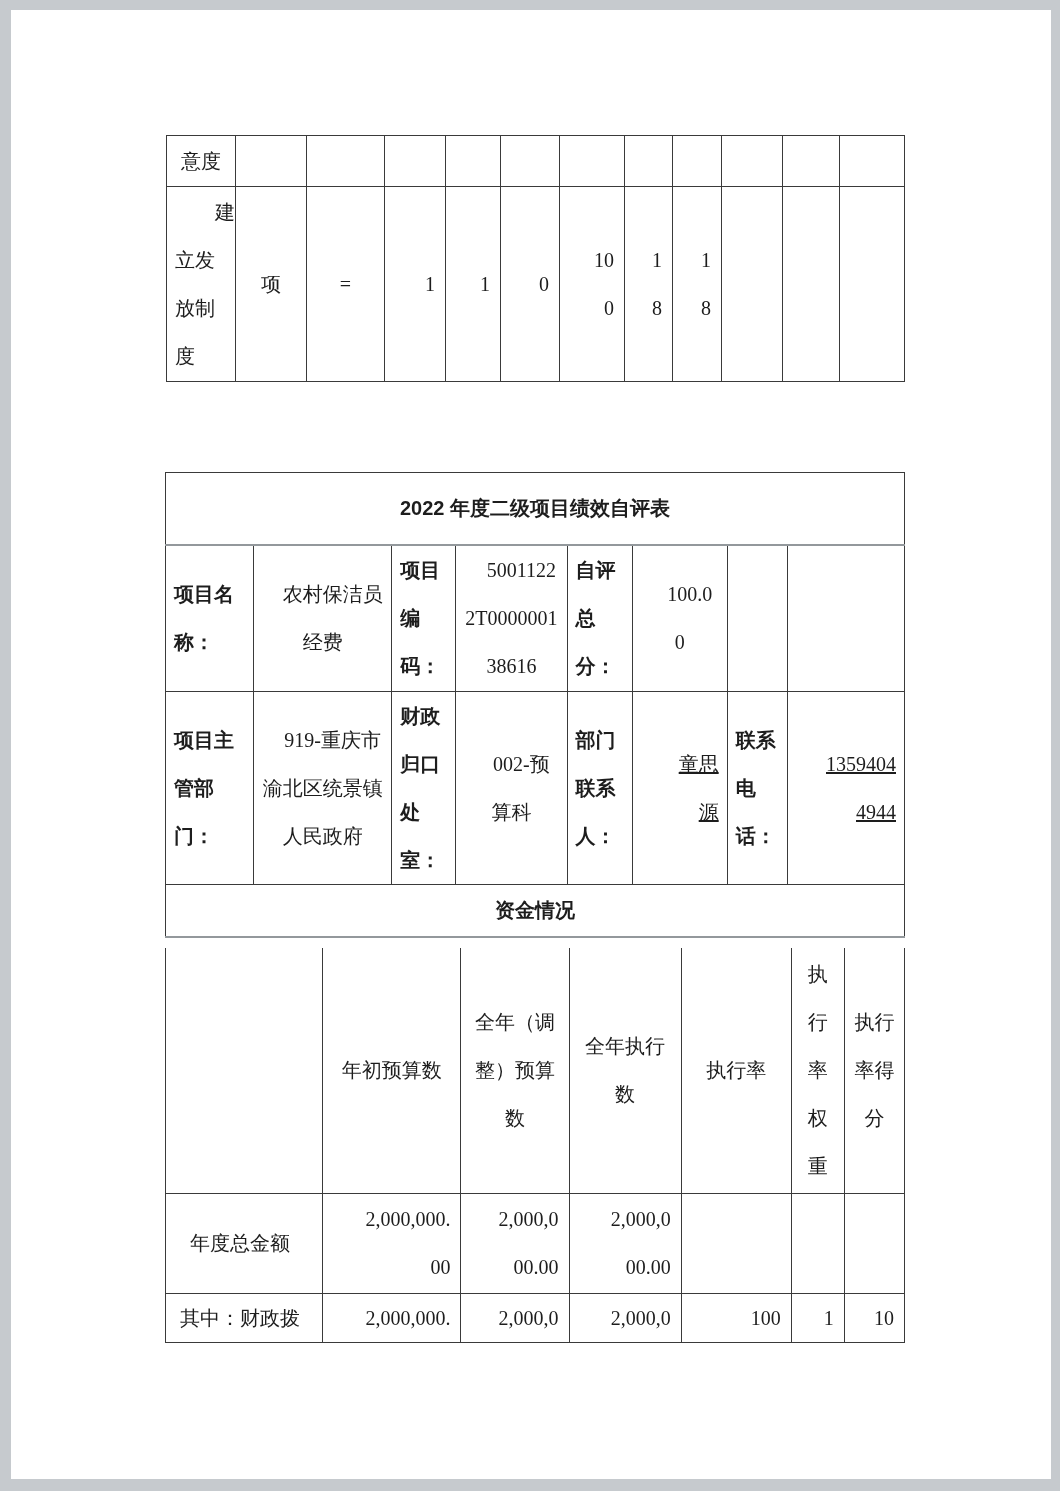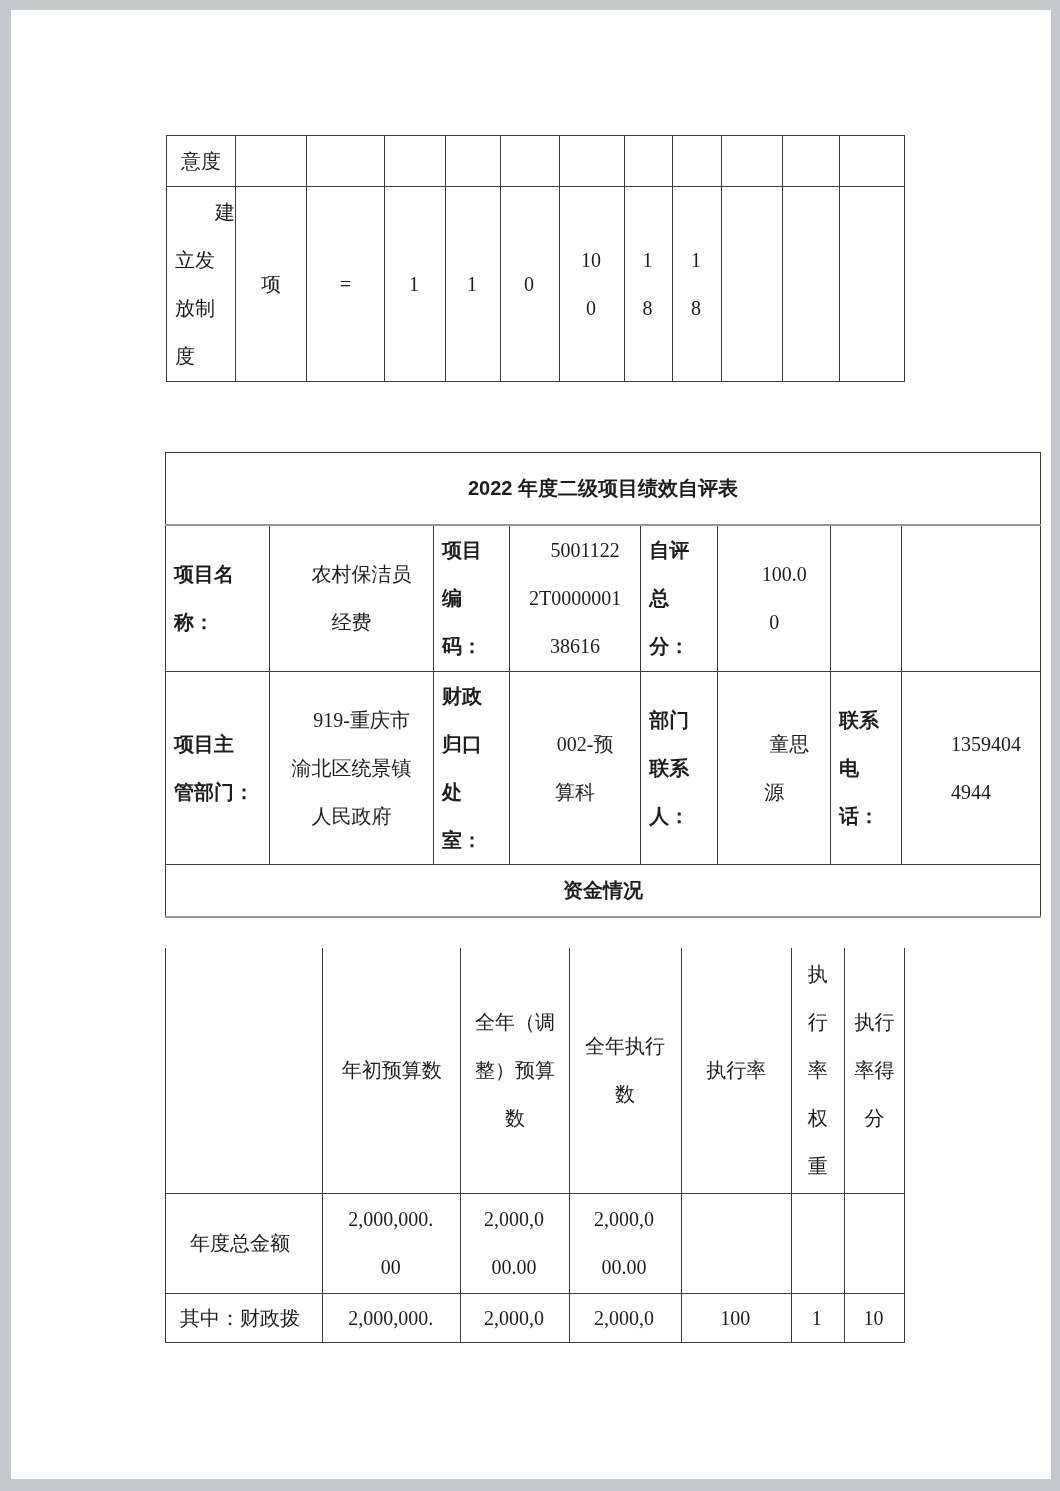--- a/index.html
+++ b/index.html
@@ -25,25 +25,25 @@
   table.tbl td {
     border: 1px solid #3a3a3a;
     font-size: 20px;
     line-height: 48px;
     white-space: pre-line;
     vertical-align: middle;
     padding: 0 8px;
     overflow: hidden;
   }
   .c  { text-align: center; }
-  .r  { text-align: center; padding-right: 10px !important; }
+  .r  { text-align: right; padding-right: 10px !important; }
   .r16{ text-align: center; padding-right: 16px !important; }
   .lbl { font-weight: bold; }
   .ind1  { text-align: center; text-indent: 1em; }
-  .ind15 { text-align: center; text-indent: 1.5em; }
+  .ind15 { text-align: right; text-indent: 1.5em; text-decoration: underline; }
   .ind2  { text-align: left; text-indent: 2em; }
   .title-cell {
     font-family: "Liberation Sans", "DejaVu Sans", sans-serif;
     font-weight: bold;
     font-size: 34px;
     text-align: center;
     line-height: normal !important;
     border-bottom: 2px solid #93989c !important;
   }
   .status-cell {
@@ -115,21 +115,21 @@
 8</td>
     <td class="r">1
 8</td>
     <td></td>
     <td></td>
     <td></td>
   </tr>
 </tbody>
   </table>
 
-<table class="tbl" style="left:165px; top:452px; width:876px;">
+<table class="tbl" style="left:165px; top:472px; width:740px;">
   <colgroup>
     <col style="width:88px">
       <col style="width:138px">
       <col style="width:64px">
     <col style="width:111px">
       <col style="width:65px">
       <col style="width:95px">
     <col style="width:60px">
       <col style="width:117px">
   </colgroup>

